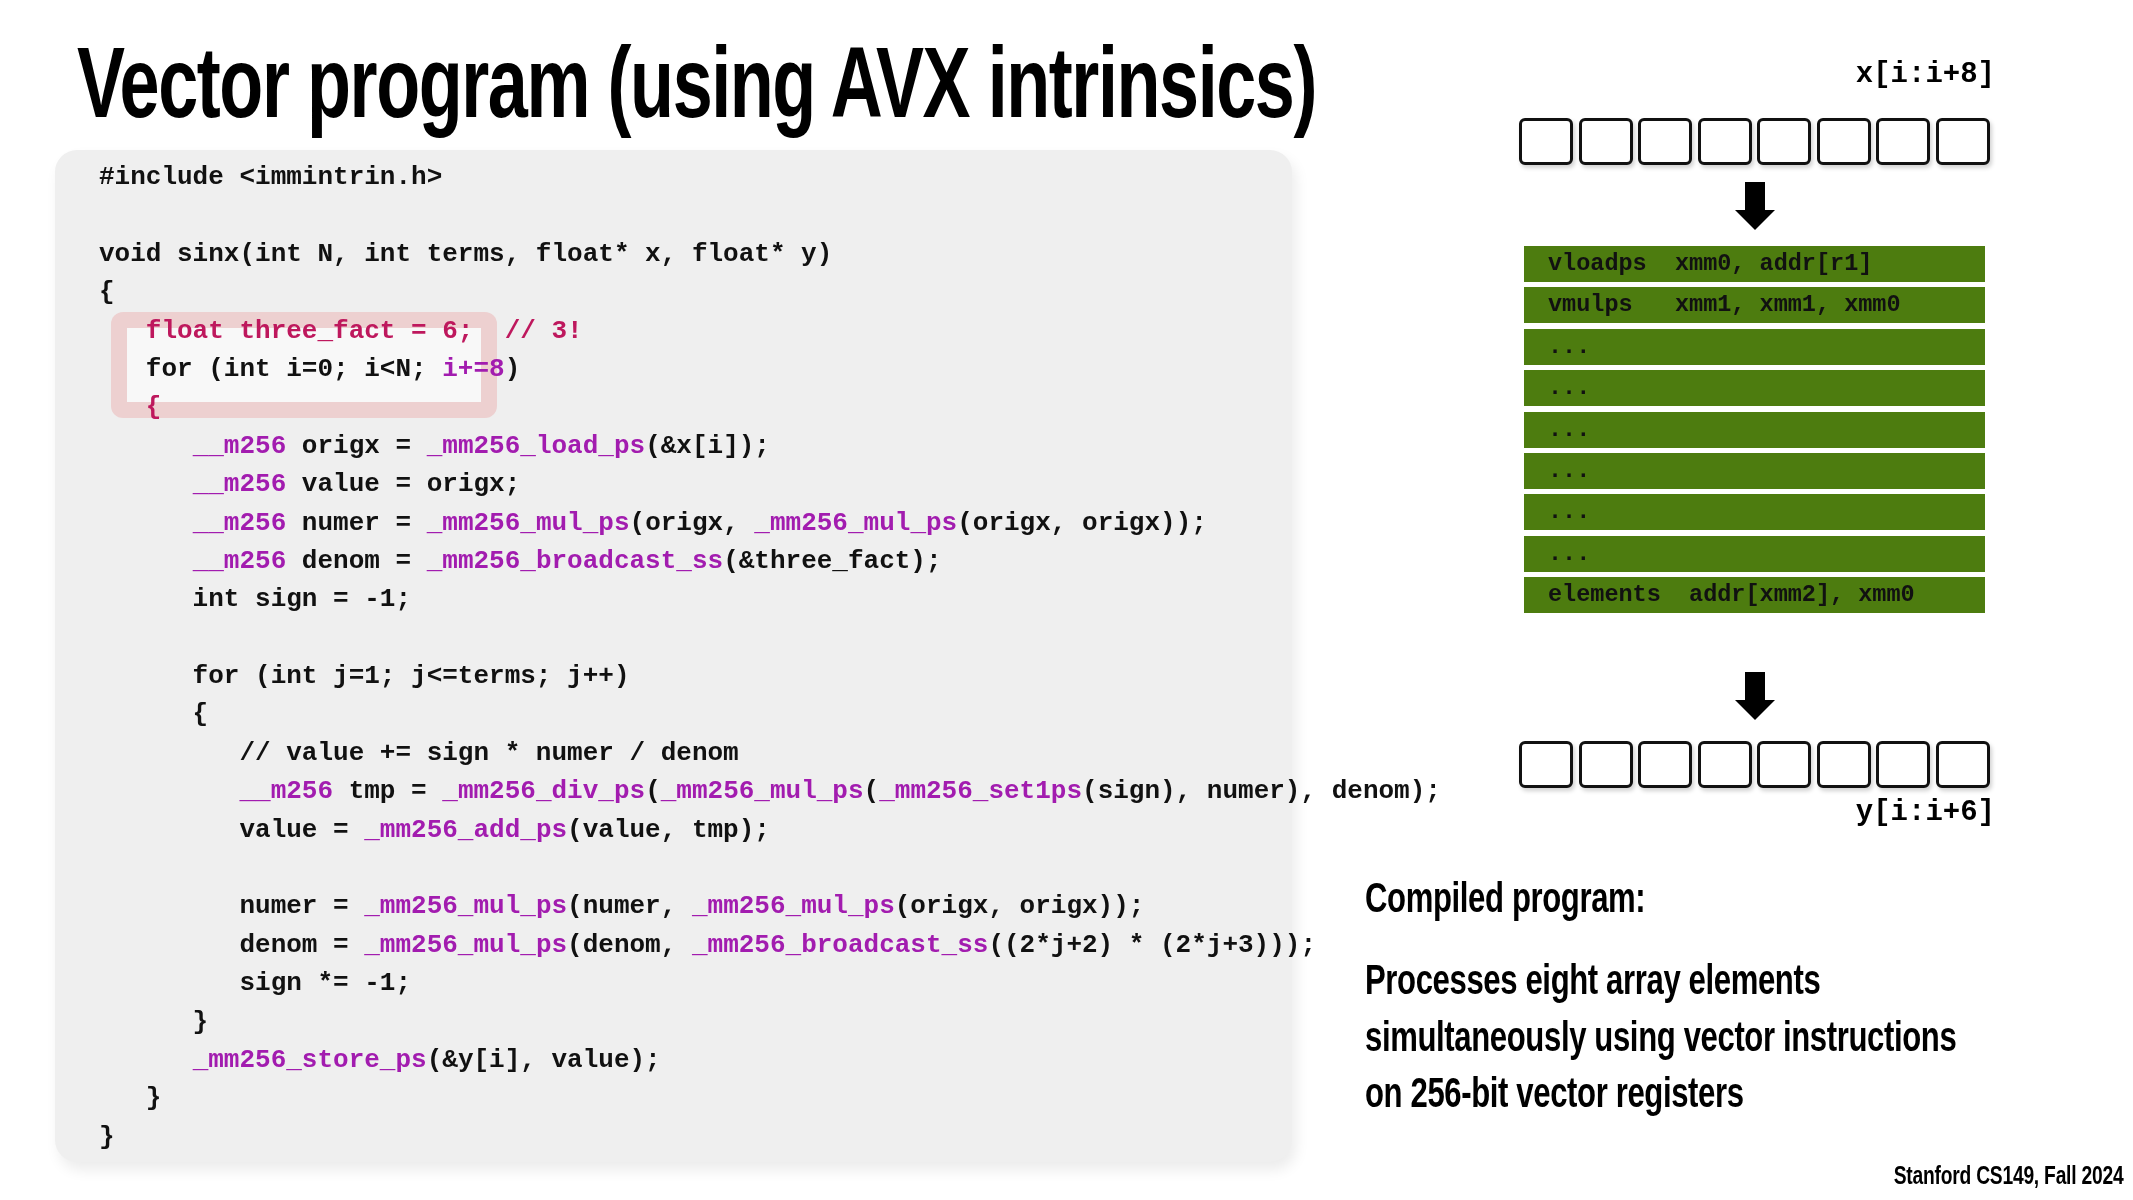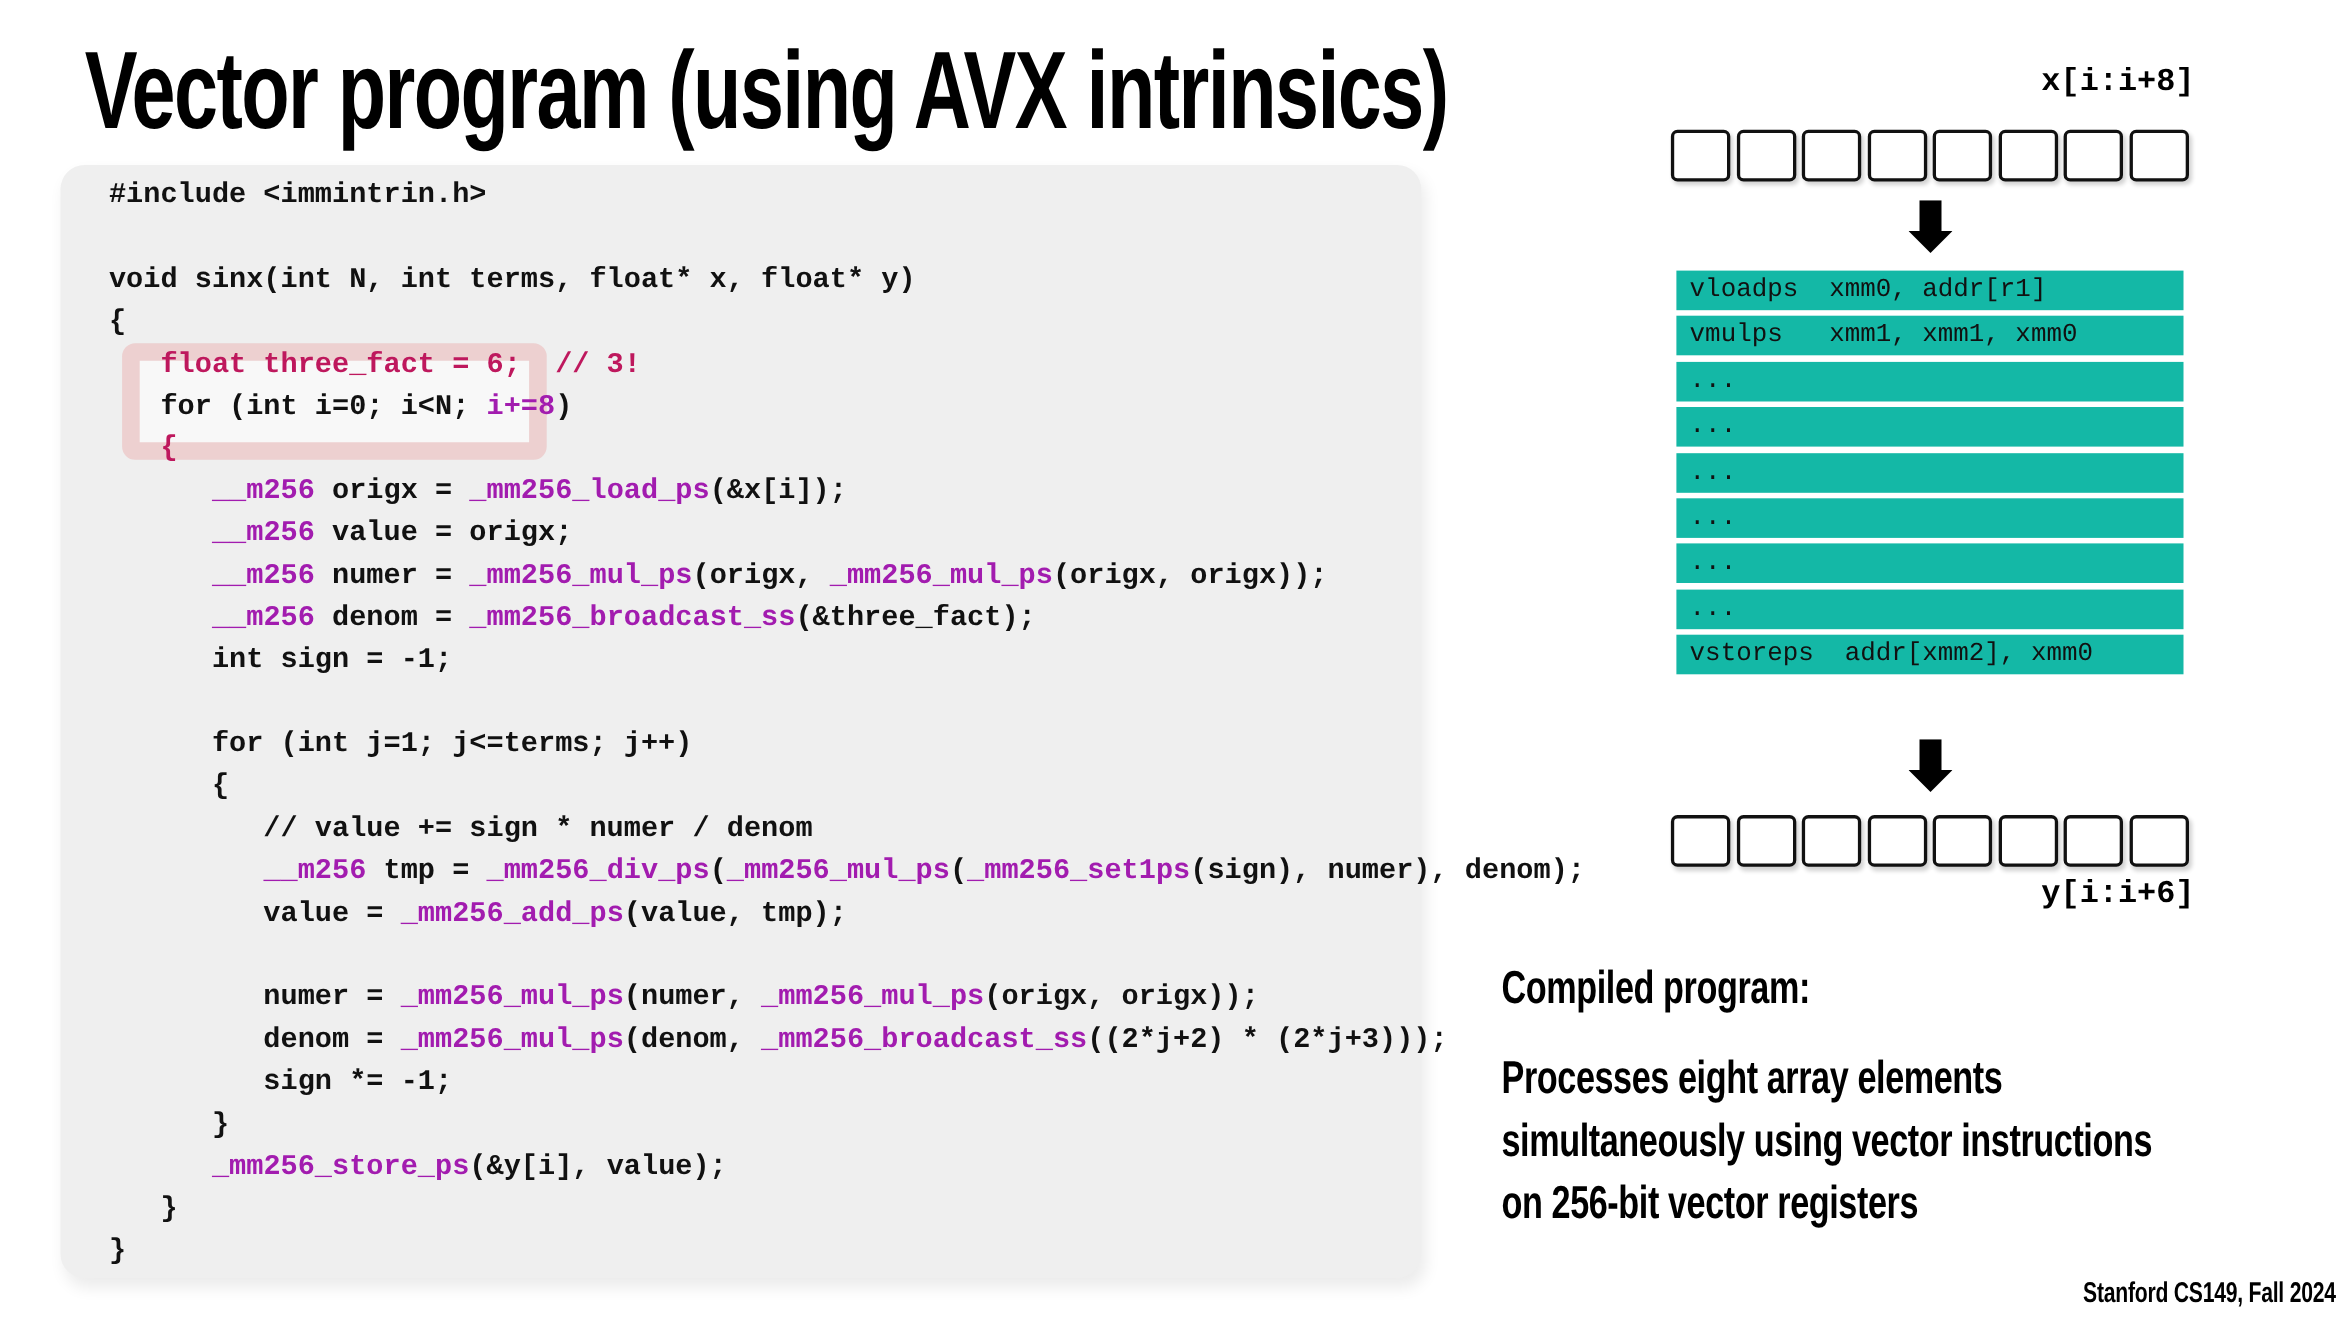--- a/index.html
+++ b/index.html
@@ -39,23 +39,23 @@
   }
   .reg-row { position: absolute; left: 1519px; display: flex; gap: 5.5px; }
   .reg-cell {
     width: 54px; height: 47px; box-sizing: border-box;
     border: 3px solid #111; border-radius: 6px; background: #fff;
     box-shadow: 2px 3px 4px rgba(0,0,0,0.18);
   }
   .arrow { position: absolute; width: 40px; height: 48px; }
   .instr-list { position: absolute; left: 1524px; top: 246px; width: 461px; }
   .instr {
-    height: 36px; margin-bottom: 5.4px; background: #14b8a6;
-    font-family: "Liberation Mono", monospace; font-weight: normal; font-size: 23.5px;
-    line-height: 36px; padding-left: 12px; white-space: pre; color: #111;
+    height: 36px; margin-bottom: 5.4px; background: #4d7c0f;
+    font-family: "Liberation Mono", monospace; font-weight: bold; font-size: 23.5px;
+    line-height: 36px; padding-left: 24px; white-space: pre; color: #111;
   }
   .side-heading {
     position: absolute; left: 1365px;
     font-family: "Liberation Sans", sans-serif; font-weight: bold;
     font-size: 42px; white-space: nowrap; transform-origin: 0 0; transform: scaleX(0.74);
     letter-spacing: -0.5px;
   }
   .side-body {
     position: absolute; left: 1365px; top: 952px;
     font-family: "Liberation Sans", sans-serif; font-weight: bold;
@@ -96,21 +96,21 @@
 
 <div class="instr-list" id="instr-list">
     <div class="instr">vloadps  xmm0, addr[r1]</div>
     <div class="instr">vmulps   xmm1, xmm1, xmm0</div>
     <div class="instr">...</div>
     <div class="instr">...</div>
     <div class="instr">...</div>
     <div class="instr">...</div>
     <div class="instr">...</div>
     <div class="instr">...</div>
-    <div class="instr">vstoreps  addr[xmm2], xmm0</div>
+    <div class="instr">elements  addr[xmm2], xmm0</div>
   </div>
 
 <svg class="arrow" style="left:1735px; top:672px;" viewBox="0 0 40 48">
   <polygon points="10,0 30,0 30,28 40,28 20,48 0,28 10,28" fill="#000"></polygon>
 </svg>
 
 <div class="reg-row" id="reg-out" style="top:741px;">
     <div class="reg-cell"></div>
     <div class="reg-cell"></div>
     <div class="reg-cell"></div>

